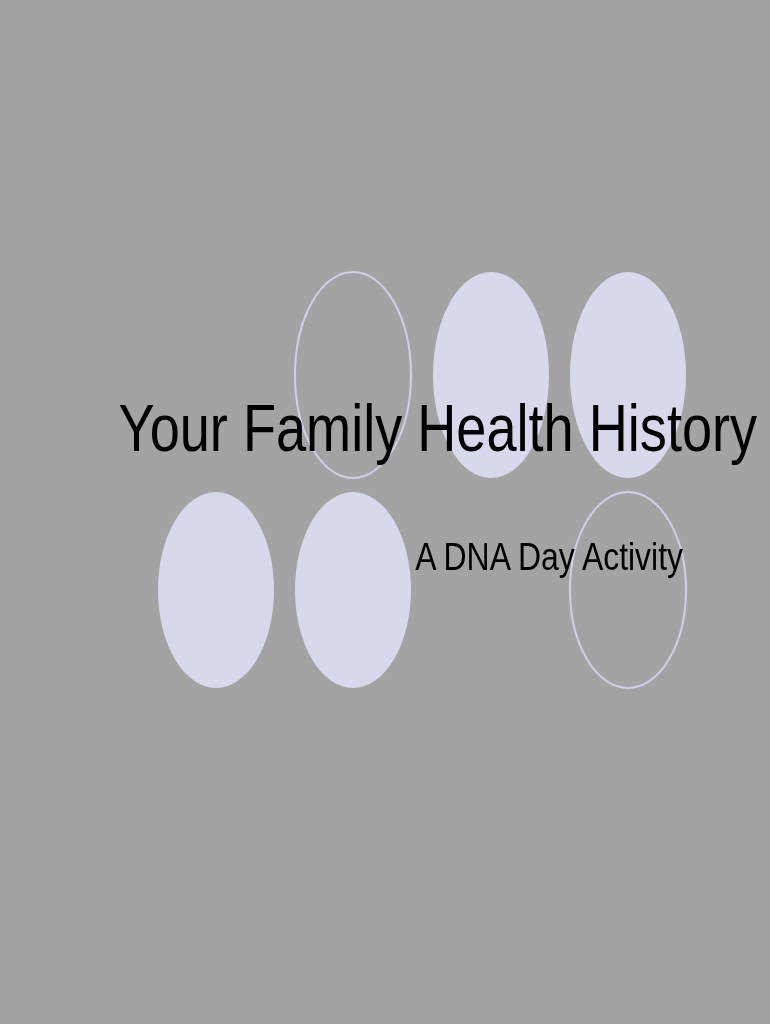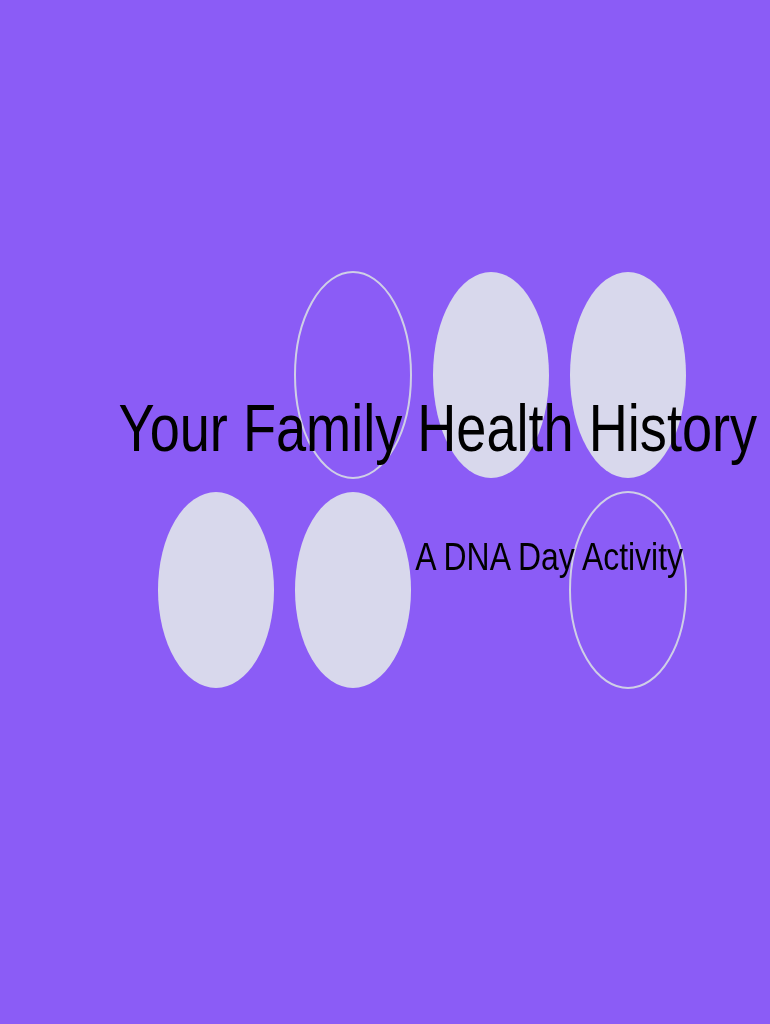--- a/index.html
+++ b/index.html
@@ -8,21 +8,21 @@
     padding: 0;
     background: #ffffff;
   }
   body {
     font-family: "Liberation Sans", "DejaVu Sans", sans-serif;
   }
   #slide {
     position: relative;
     width: 770px;
     height: 1024px;
-    background: #8b5cf6;
+    background: #a3a3a3;
     overflow: hidden;
   }
   #decor-layer {
     position: absolute;
     left: 0;
     top: 0;
     width: 770px;
     height: 1024px;
     pointer-events: none;
   }

